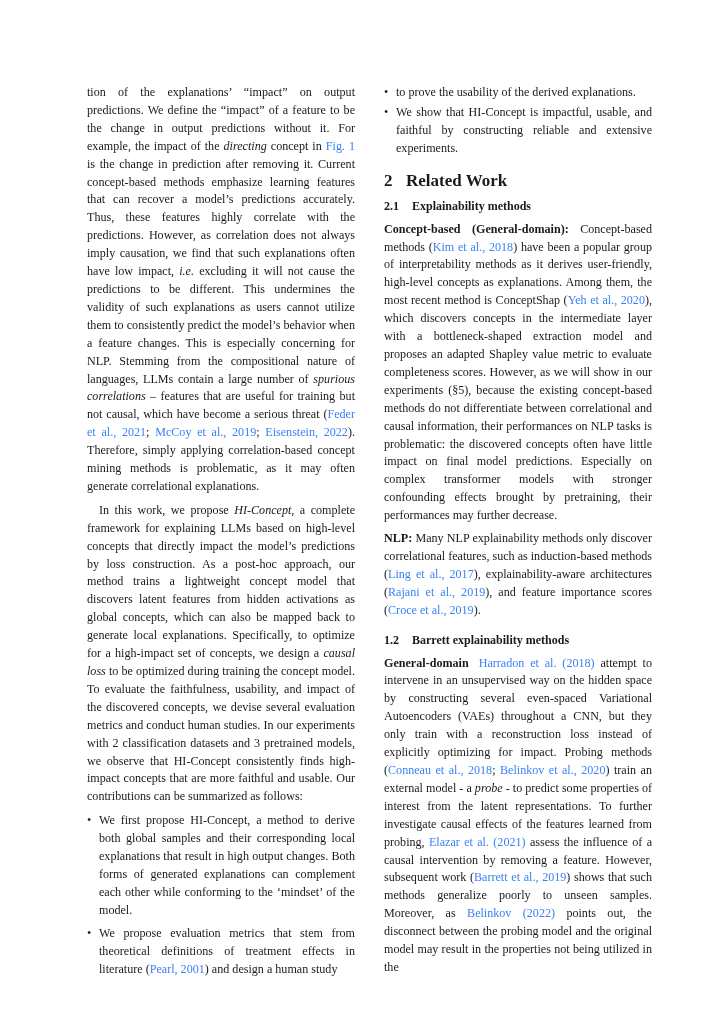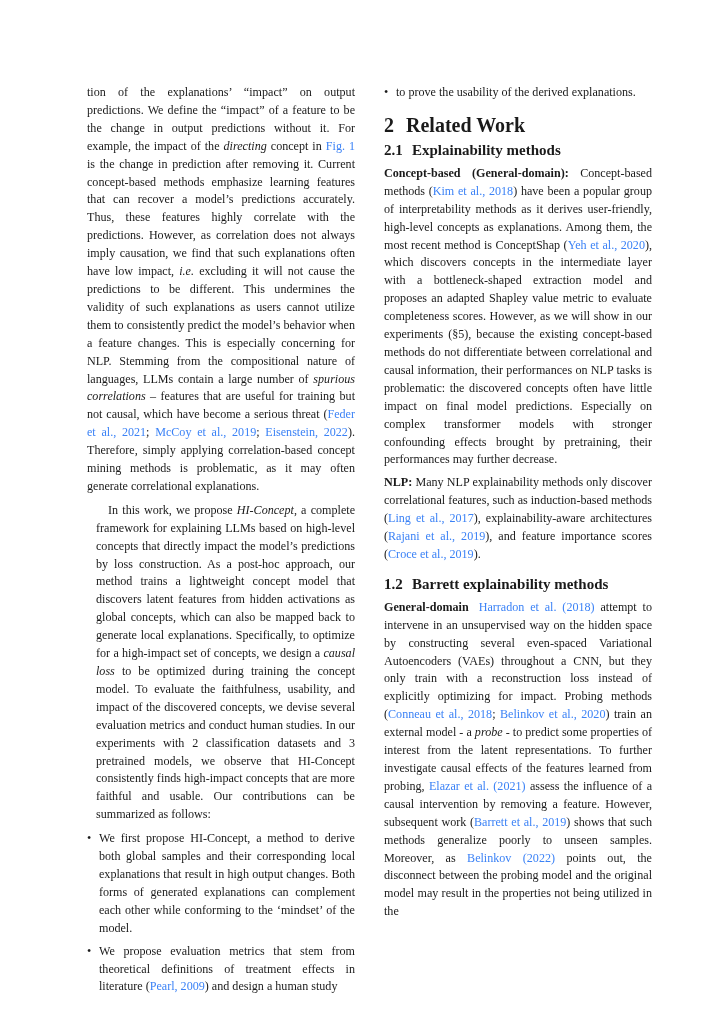--- a/index.html
+++ b/index.html
@@ -3,50 +3,53 @@
 <meta charset="utf-8">
 <style>
   html, body { margin:0; padding:0; background:#ffffff; }
   body { width:724px; height:1024px; position:relative; overflow:hidden;
          font-family:"Liberation Serif", "DejaVu Serif", serif; color:#1a1a1a; }
   .col { position:absolute; top:84px; width:268px; font-size:12.1px; line-height:17.9px; text-align:justify; hyphens:manual; }
   .col.left { left:87px; }
   .col.right { left:384px; }
   p { margin:0; }
   .indent { text-indent:12px; }
-  .gap { margin-top:6px;margin-left:9px; }
+  .gap { margin-top:6px; }
   .link { color:#3b82f6; }
   em { }
   .bullets { list-style:none; margin:6px 0 0 0; padding:0; }
   .bullets li { position:relative; padding-left:12px; margin-bottom:5px; }
   .bullets li::before { content:"•"; position:absolute; left:0; top:0; }
-  h2 { font-size:20px; font-weight:bold; margin:14px 0 8px 0; line-height:18px; }
+  h2 { font-size:17px; font-weight:bold; margin:14px 0 8px 0; line-height:18px; }
   h2 .num { display:inline-block; width:22px; }
-  h3 { font-size:15px; font-weight:bold; margin:8px 0 6px 0; line-height:17px; }
+  h3 { font-size:12px; font-weight:bold; margin:8px 0 6px 0; line-height:17px; }
   h3 .num { display:inline-block; width:28px; }
   .runin { font-weight:bold; }
   .para-gap { margin-top:5px; }
 </style>
 </head>
 <body>
 
 <div class="col left">
   <p><span>tion of the explanations’ “impact” on output predictions. We define the “impact” of a feature to be the change in output predictions without it. For example, the impact of the </span><em>directing</em><span> concept in </span><a class="link">Fig. 1</a><span> is the change in prediction after removing it. Current concept-based methods emphasize learning features that can recover a model’s predictions accurately. Thus, these features highly correlate with the predictions. However, as correlation does not always imply causation, we find that such explanations often have low impact, </span><em>i.e.</em><span> excluding it will not cause the predictions to be different. This undermines the validity of such explanations as users cannot utilize them to consistently predict the model’s behavior when a feature changes. This is especially concerning for NLP. Stemming from the compositional nature of languages, LLMs contain a large number of </span><em>spurious correlations</em><span> – features that are useful for training but not causal, which have become a serious threat (</span><a class="link">Feder et al., 2021</a><span>; </span><a class="link">McCoy et al., 2019</a><span>; </span><a class="link">Eisenstein, 2022</a><span>). Therefore, simply applying correlation-based concept mining methods is problematic, as it may often generate correlational explanations.</span></p>
 
   <p class="indent gap"><span>In this work, we propose </span><em>HI-Concept</em><span>, a complete framework for explaining LLMs based on high-level concepts that directly impact the model’s predictions by loss construction. As a post-hoc approach, our method trains a lightweight concept model that discovers latent features from hidden activations as global concepts, which can also be mapped back to generate local explanations. Specifically, to optimize for a high-impact set of concepts, we design a </span><em>causal loss</em><span> to be optimized during training the concept model. To evaluate the faithfulness, usability, and impact of the discovered concepts, we devise several evaluation metrics and conduct human studies. In our experiments with 2 classification datasets and 3 pretrained models, we observe that HI-Concept consistently finds high-impact concepts that are more faithful and usable. Our contributions can be summarized as follows:</span></p>
 
   <ul class="bullets">
     <li><span>We first propose HI-Concept, a method to derive both global samples and their corresponding local explanations that result in high output changes. Both forms of generated explanations can complement each other while conforming to the ‘mindset’ of the model.</span></li>
-    <li><span>We propose evaluation metrics that stem from theoretical definitions of treatment effects in literature (</span><a class="link">Pearl, 2009</a><span>) and design a human study</span></li>
+    <li><span>We propose evaluation metrics that stem from theoretical definitions of treatment effects in literature (</span><a class="link">Pearl, 2001</a><span>) and design a human study</span></li>
   </ul>
 </div>
 
 <div class="col right">
   <ul class="bullets" style="margin-top:0">
     <li style="padding-left:12px"><span>to prove the usability of the derived explanations.</span></li>
+  </ul>
+  <ul class="bullets" style="margin-top:-3px">
+    <li><span>We show that HI-Concept is impactful, usable, and faithful by constructing reliable and extensive experiments.</span></li>
   </ul>
 
   <h2><span class="num">2</span><span>Related Work</span></h2>
 
   <h3><span class="num">2.1</span><span>Explainability methods</span></h3>
 
   <p><span class="runin">Concept-based (General-domain):</span><span> Concept-based methods (</span><a class="link">Kim et al., 2018</a><span>) have been a popular group of interpretability methods as it derives user-friendly, high-level concepts as explanations. Among them, the most recent method is ConceptShap (</span><a class="link">Yeh et al., 2020</a><span>), which discovers concepts in the intermediate layer with a bottleneck-shaped extraction model and proposes an adapted Shapley value metric to evaluate completeness scores. However, as we will show in our experiments (§5), because the existing concept-based methods do not differentiate between correlational and causal information, their performances on NLP tasks is problematic: the discovered concepts often have little impact on final model predictions. Especially on complex transformer models with stronger confounding effects brought by pretraining, their performances may further decrease.</span></p>
 
   <p class="para-gap"><span class="runin">NLP:</span><span> Many NLP explainability methods only discover correlational features, such as induction-based methods (</span><a class="link">Ling et al., 2017</a><span>), explainability-aware architectures (</span><a class="link">Rajani et al., 2019</a><span>), and feature importance scores (</span><a class="link">Croce et al., 2019</a><span>).</span></p>
 

